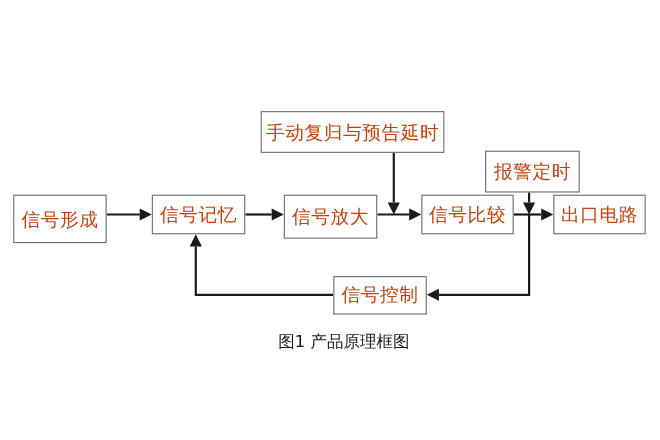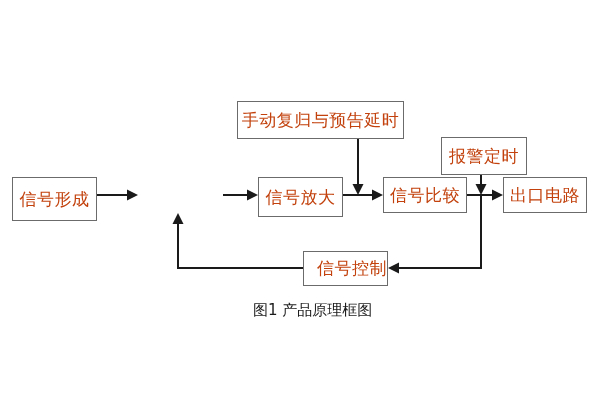--- a/index.html
+++ b/index.html
@@ -98,20 +98,23 @@
     <g>
       <polyline points="303,268 178,268 178,224"></polyline>
       <polygon points="172.5,224 183.5,224 178,213"></polygon>
     </g>
   </svg>
 
   <div class="node" style="left:12px; top:177px; width:85px; height:44px;text-align:right;">
     <span>信号形成</span>
   </div>
 
+  <div class="node" style="left:138px; top:177px; width:85px; height:36px;">
+    <span>信号记忆</span>
+  </div>
 
   <div class="node" style="left:258px; top:177px; width:85px; height:40px;">
     <span>信号放大</span>
   </div>
 
   <div class="node" style="left:383px; top:177px; width:84px; height:36px;">
     <span>信号比较</span>
   </div>
 
   <div class="node" style="left:503px; top:177px; width:84px; height:36px;">
@@ -119,19 +122,19 @@
   </div>
 
   <div class="node" style="left:237px; top:101px; width:167px; height:38px;">
     <span>手动复归与预告延时</span>
   </div>
 
   <div class="node" style="left:441px; top:101px; width:86px; height:38px;margin-top:36px;">
     <span>报警定时</span>
   </div>
 
-  <div class="node" style="left:303px; top:251px; width:85px; height:35px;justify-content:flex-end;">
+  <div class="node" style="left:303px; top:251px; width:85px; height:35px;">
     <span>信号控制</span>
   </div>
 
   <div class="caption" style="left:253px; top:301px;">图1 产品原理框图</div>
 
 </div>
 
 </body></html>

